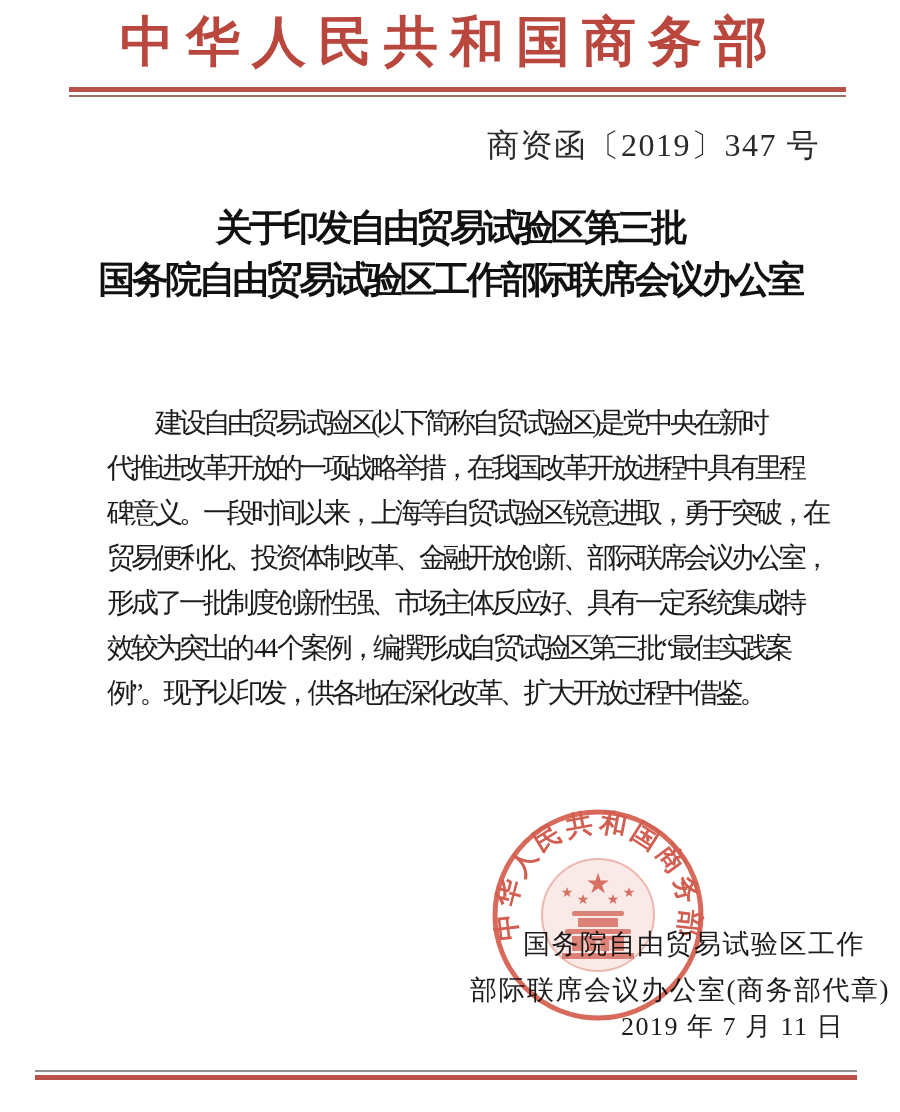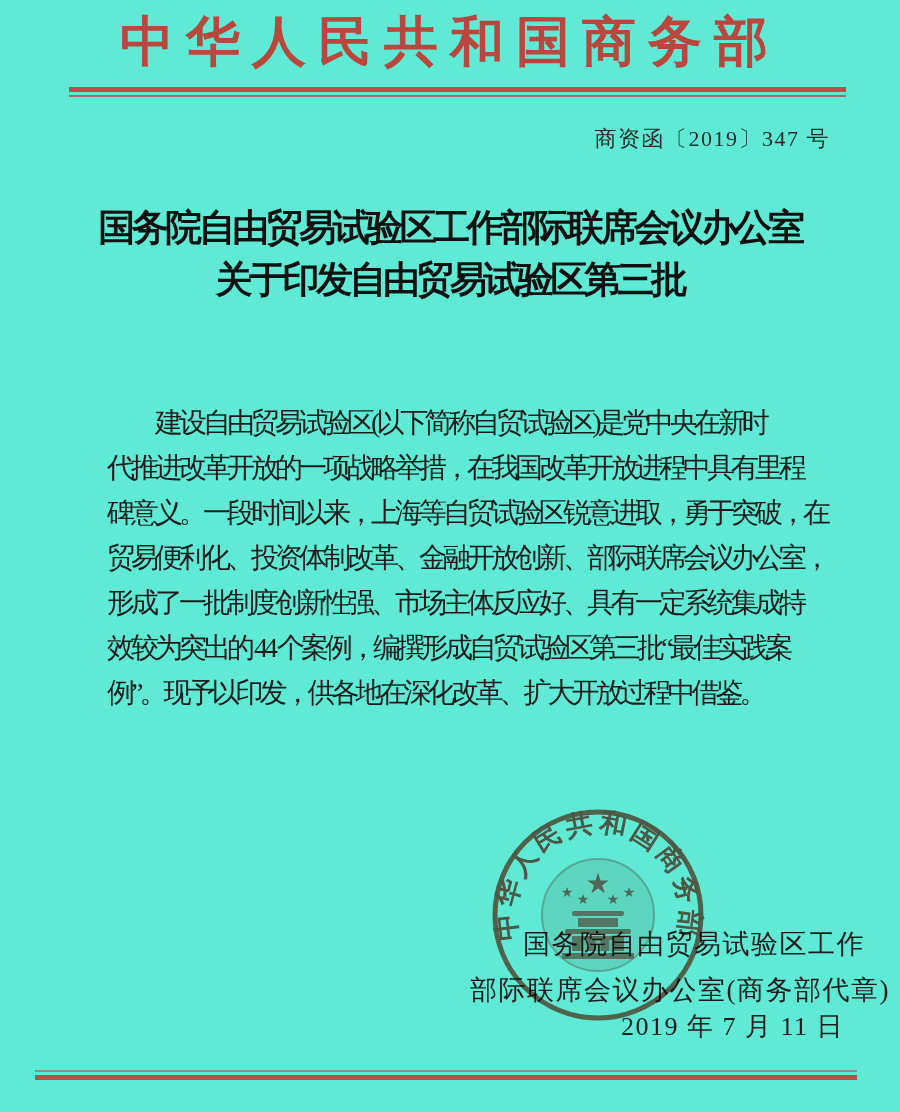--- a/index.html
+++ b/index.html
@@ -1,39 +1,39 @@
 <!DOCTYPE html>
 <html style="--header-red: #b9473d; --rule-red: #b95148; --seal-red: #d55f4e; --body-text: #1c1c1c;"><head>
 <meta charset="utf-8">
 <style>
   html,body{margin:0;padding:0;background:#e9e9e9;}
   .page{
     position:relative;
     width:900px;height:1112px;
     margin:0 auto;
-    background:#5eead4;
+    background:#ffffff;
     overflow:hidden;
     font-family:"Liberation Serif","DejaVu Serif",serif;
     color:#1e1e1e;
   }
   
   .ministry{
     position:absolute;top:6px;left:0;width:100%;
     text-align:center;
     font-size:54px;font-weight:bold;
     letter-spacing:12px;
     color:var(--header-red,#b9473d);
     white-space:nowrap;
   }
   .rule-top{position:absolute;top:87px;left:69px;width:777px;}
   .rule-top .thick{height:5px;background:var(--rule-red,#b95148);margin-bottom:3px;}
   .rule-top .thin{height:2px;background:#9c7069;}
   .doc-number{
-    position:absolute;top:124px;right:70px;
-    font-size:22px;letter-spacing:1.5px;color:#2a2a2a;
+    position:absolute;top:124px;right:80px;
+    font-size:32px;letter-spacing:1.5px;color:#2a2a2a;
     white-space:nowrap;
   }
   .title-block{position:absolute;top:202px;left:0;width:100%;}
   .title-line{
     text-align:center;
     font-size:37px;font-weight:bold;
     letter-spacing:-3.5px;
     line-height:52px;
     color:#111;
     white-space:nowrap;
@@ -74,22 +74,22 @@
 
   <div class="rule-top">
     <div class="thick"></div>
     <div class="thin"></div>
   </div>
 
   <div class="doc-number">商资函〔2019〕347 号</div>
 
   <div class="title-block">
 
-  <div class="title-line">国务院自由贸易试验区工作部际联席会议办公室</div>
-      <div class="title-line">关于印发自由贸易试验区第三批</div>
+  <div class="title-line">关于印发自由贸易试验区第三批</div>
+      <div class="title-line">国务院自由贸易试验区工作部际联席会议办公室</div>
     </div>
 
   <div class="body">
 
       <div class="body-line">　　建设自由贸易试验区(以下简称自贸试验区)是党中央在新时</div>
       <div class="body-line">代推进改革开放的一项战略举措，在我国改革开放进程中具有里程</div>
       <div class="body-line">碑意义。一段时间以来，上海等自贸试验区锐意进取，勇于突破，在</div>
       <div class="body-line">贸易便利化、投资体制改革、金融开放创新、部际联席会议办公室，</div>
       <div class="body-line">形成了一批制度创新性强、市场主体反应好、具有一定系统集成特</div>
       <div class="body-line">效较为突出的 44 个案例，编撰形成自贸试验区第三批“最佳实践案</div>

